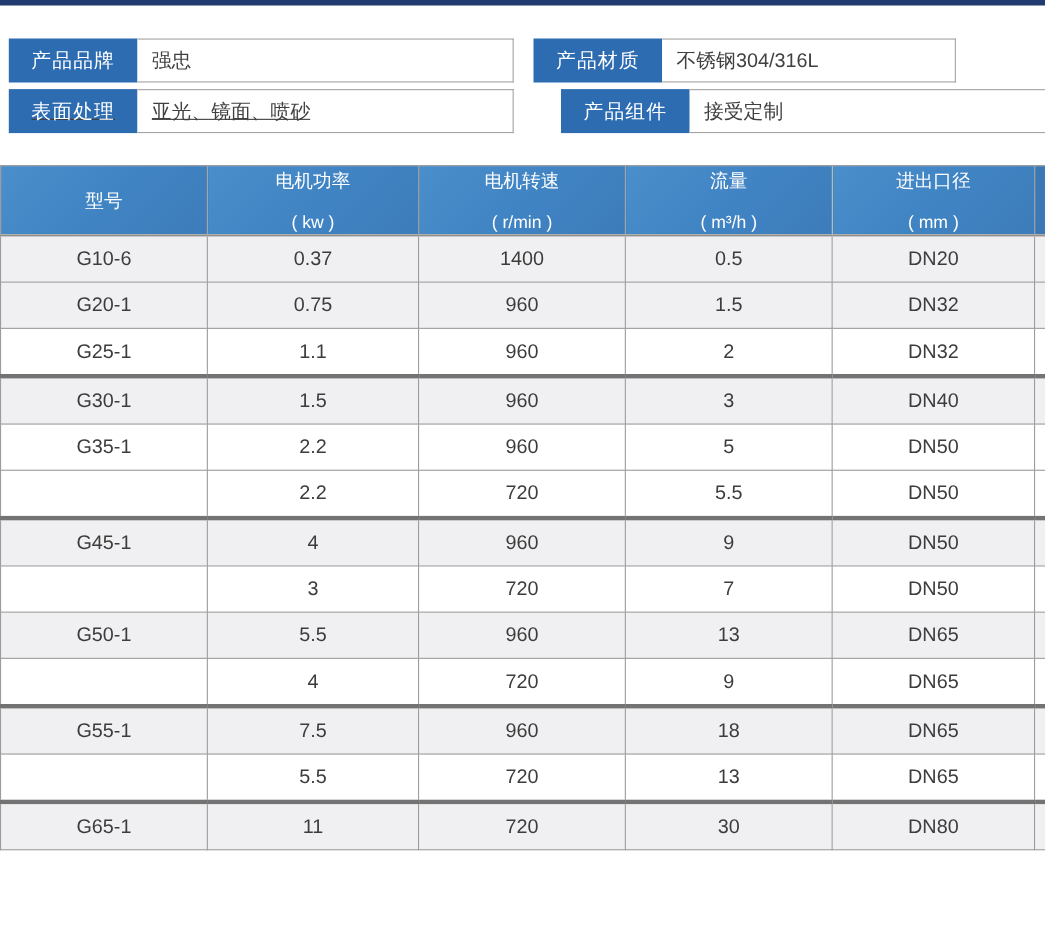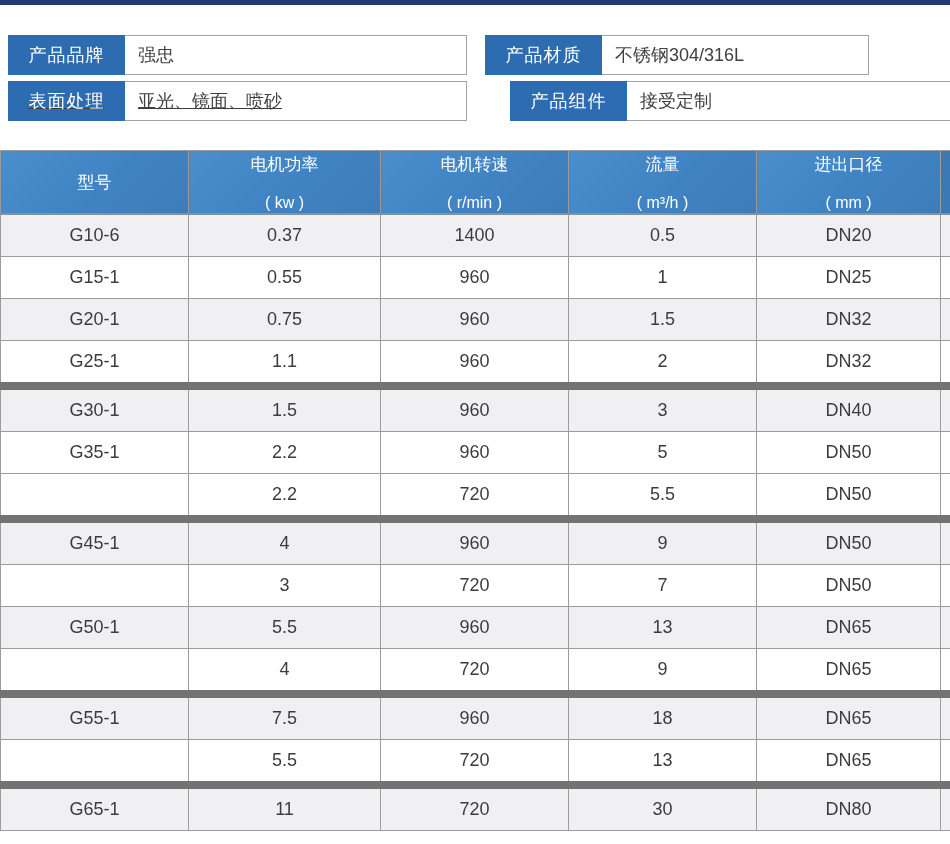--- a/index.html
+++ b/index.html
@@ -36,21 +36,21 @@
     overflow:hidden;white-space:nowrap;
   }
   table.spec-table th{
     height:60px;color:#ffffff;font-weight:normal;font-size:17px;
     background:linear-gradient(135deg,#4a8ecb 0%,#4083c3 55%,#3d7cba 100%);
     border-bottom:2px solid #8f8f8f;
   }
   table.spec-table th .hdr-unit{display:block;font-size:16px;margin-top:18px;}
   table.spec-table td{height:39px;font-size:18px;background:#ffffff;color:#3c3c3c;}
   table.spec-table tr.shaded td{background:#f0f0f2;}
-  table.spec-table tr.thick-top td{border-top:8px solid #737373;}
+  table.spec-table tr.thick-top td{border-top:4px solid #737373;}
   table.spec-table td.sliver,table.spec-table th.sliver{border-right:none;}
   table.spec-table th.sliver{background:#3a79b4;}
   table.spec-table td.model-cell{font-size:18px;}
 </style>
 </head>
 <body>
 
 <div class="top-bar"></div>
 
 <div class="spec-item pos-r1-left">
@@ -105,28 +105,20 @@
   </thead>
   <tbody>
       <tr class="shaded">
         <td class="model-cell">G10-6</td>
         <td>0.37</td>
         <td>1400</td>
         <td>0.5</td>
         <td>DN20</td>
         <td class="sliver"></td>
       </tr>
-      <tr>
-        <td class="model-cell">G15-1</td>
-        <td>0.55</td>
-        <td>960</td>
-        <td>1</td>
-        <td>DN25</td>
-        <td class="sliver"></td>
-      </tr>
       <tr class="shaded">
         <td class="model-cell">G20-1</td>
         <td>0.75</td>
         <td>960</td>
         <td>1.5</td>
         <td>DN32</td>
         <td class="sliver"></td>
       </tr>
       <tr>
         <td class="model-cell">G25-1</td>

